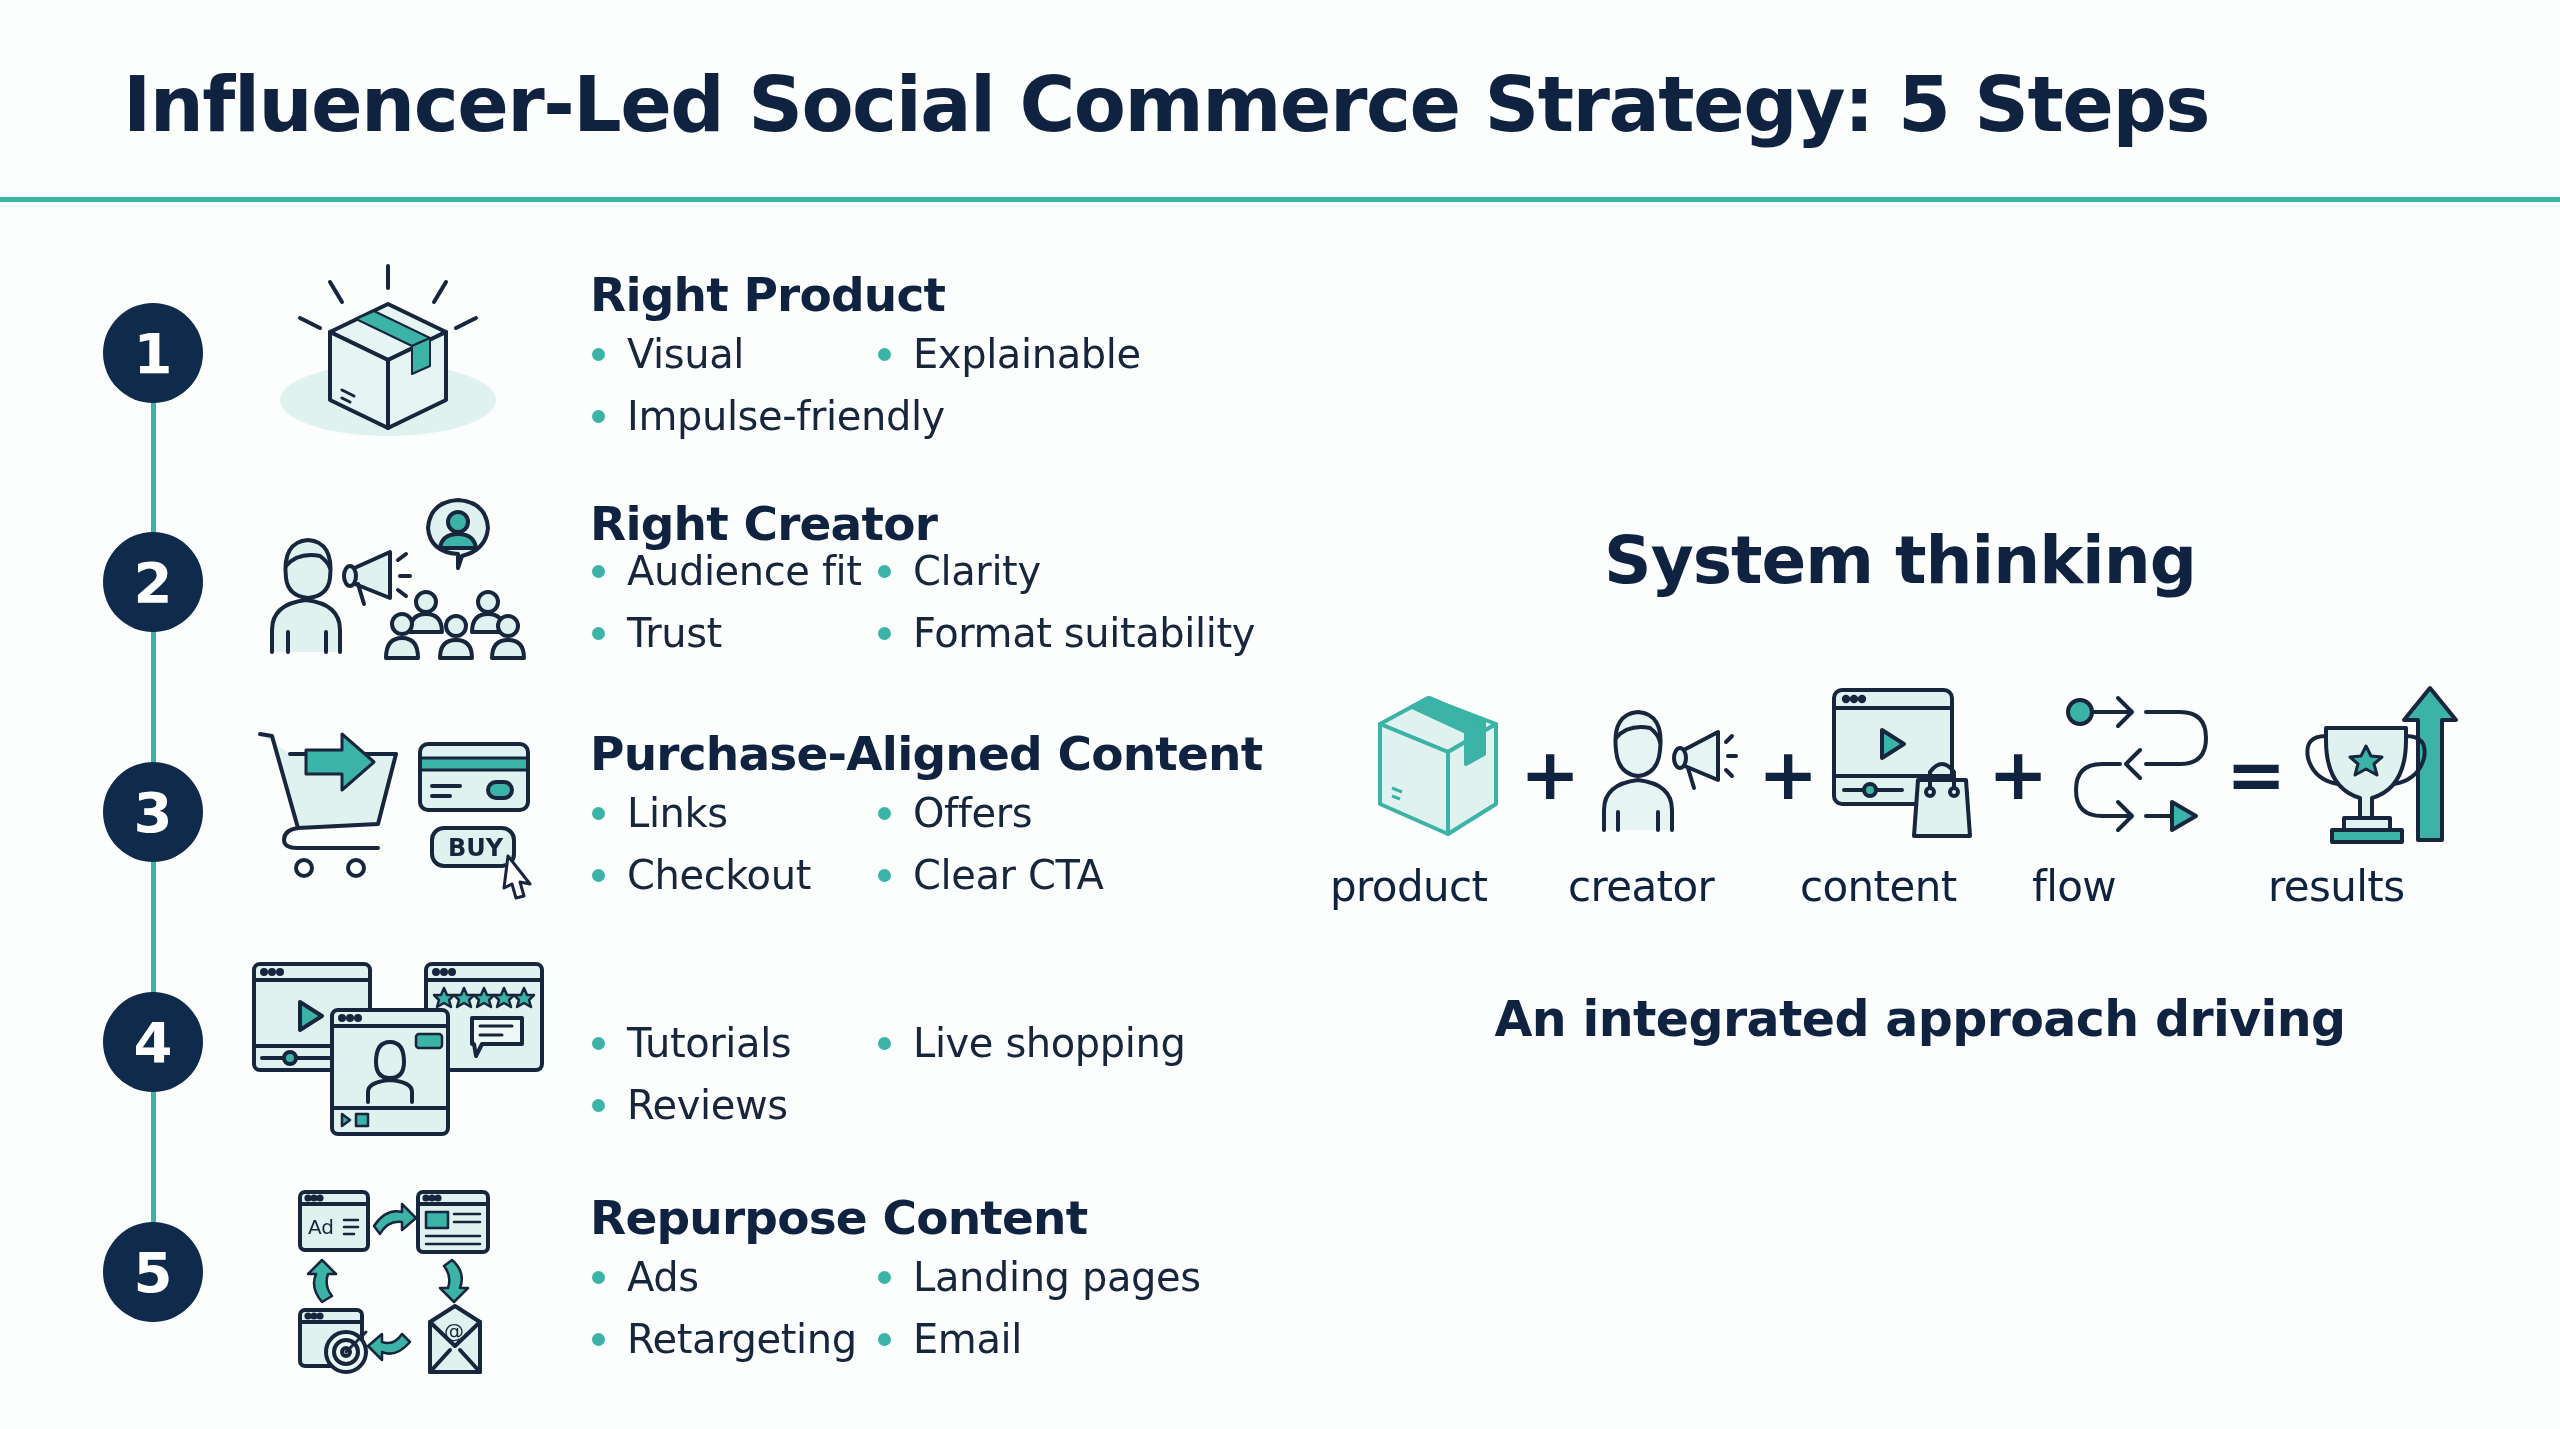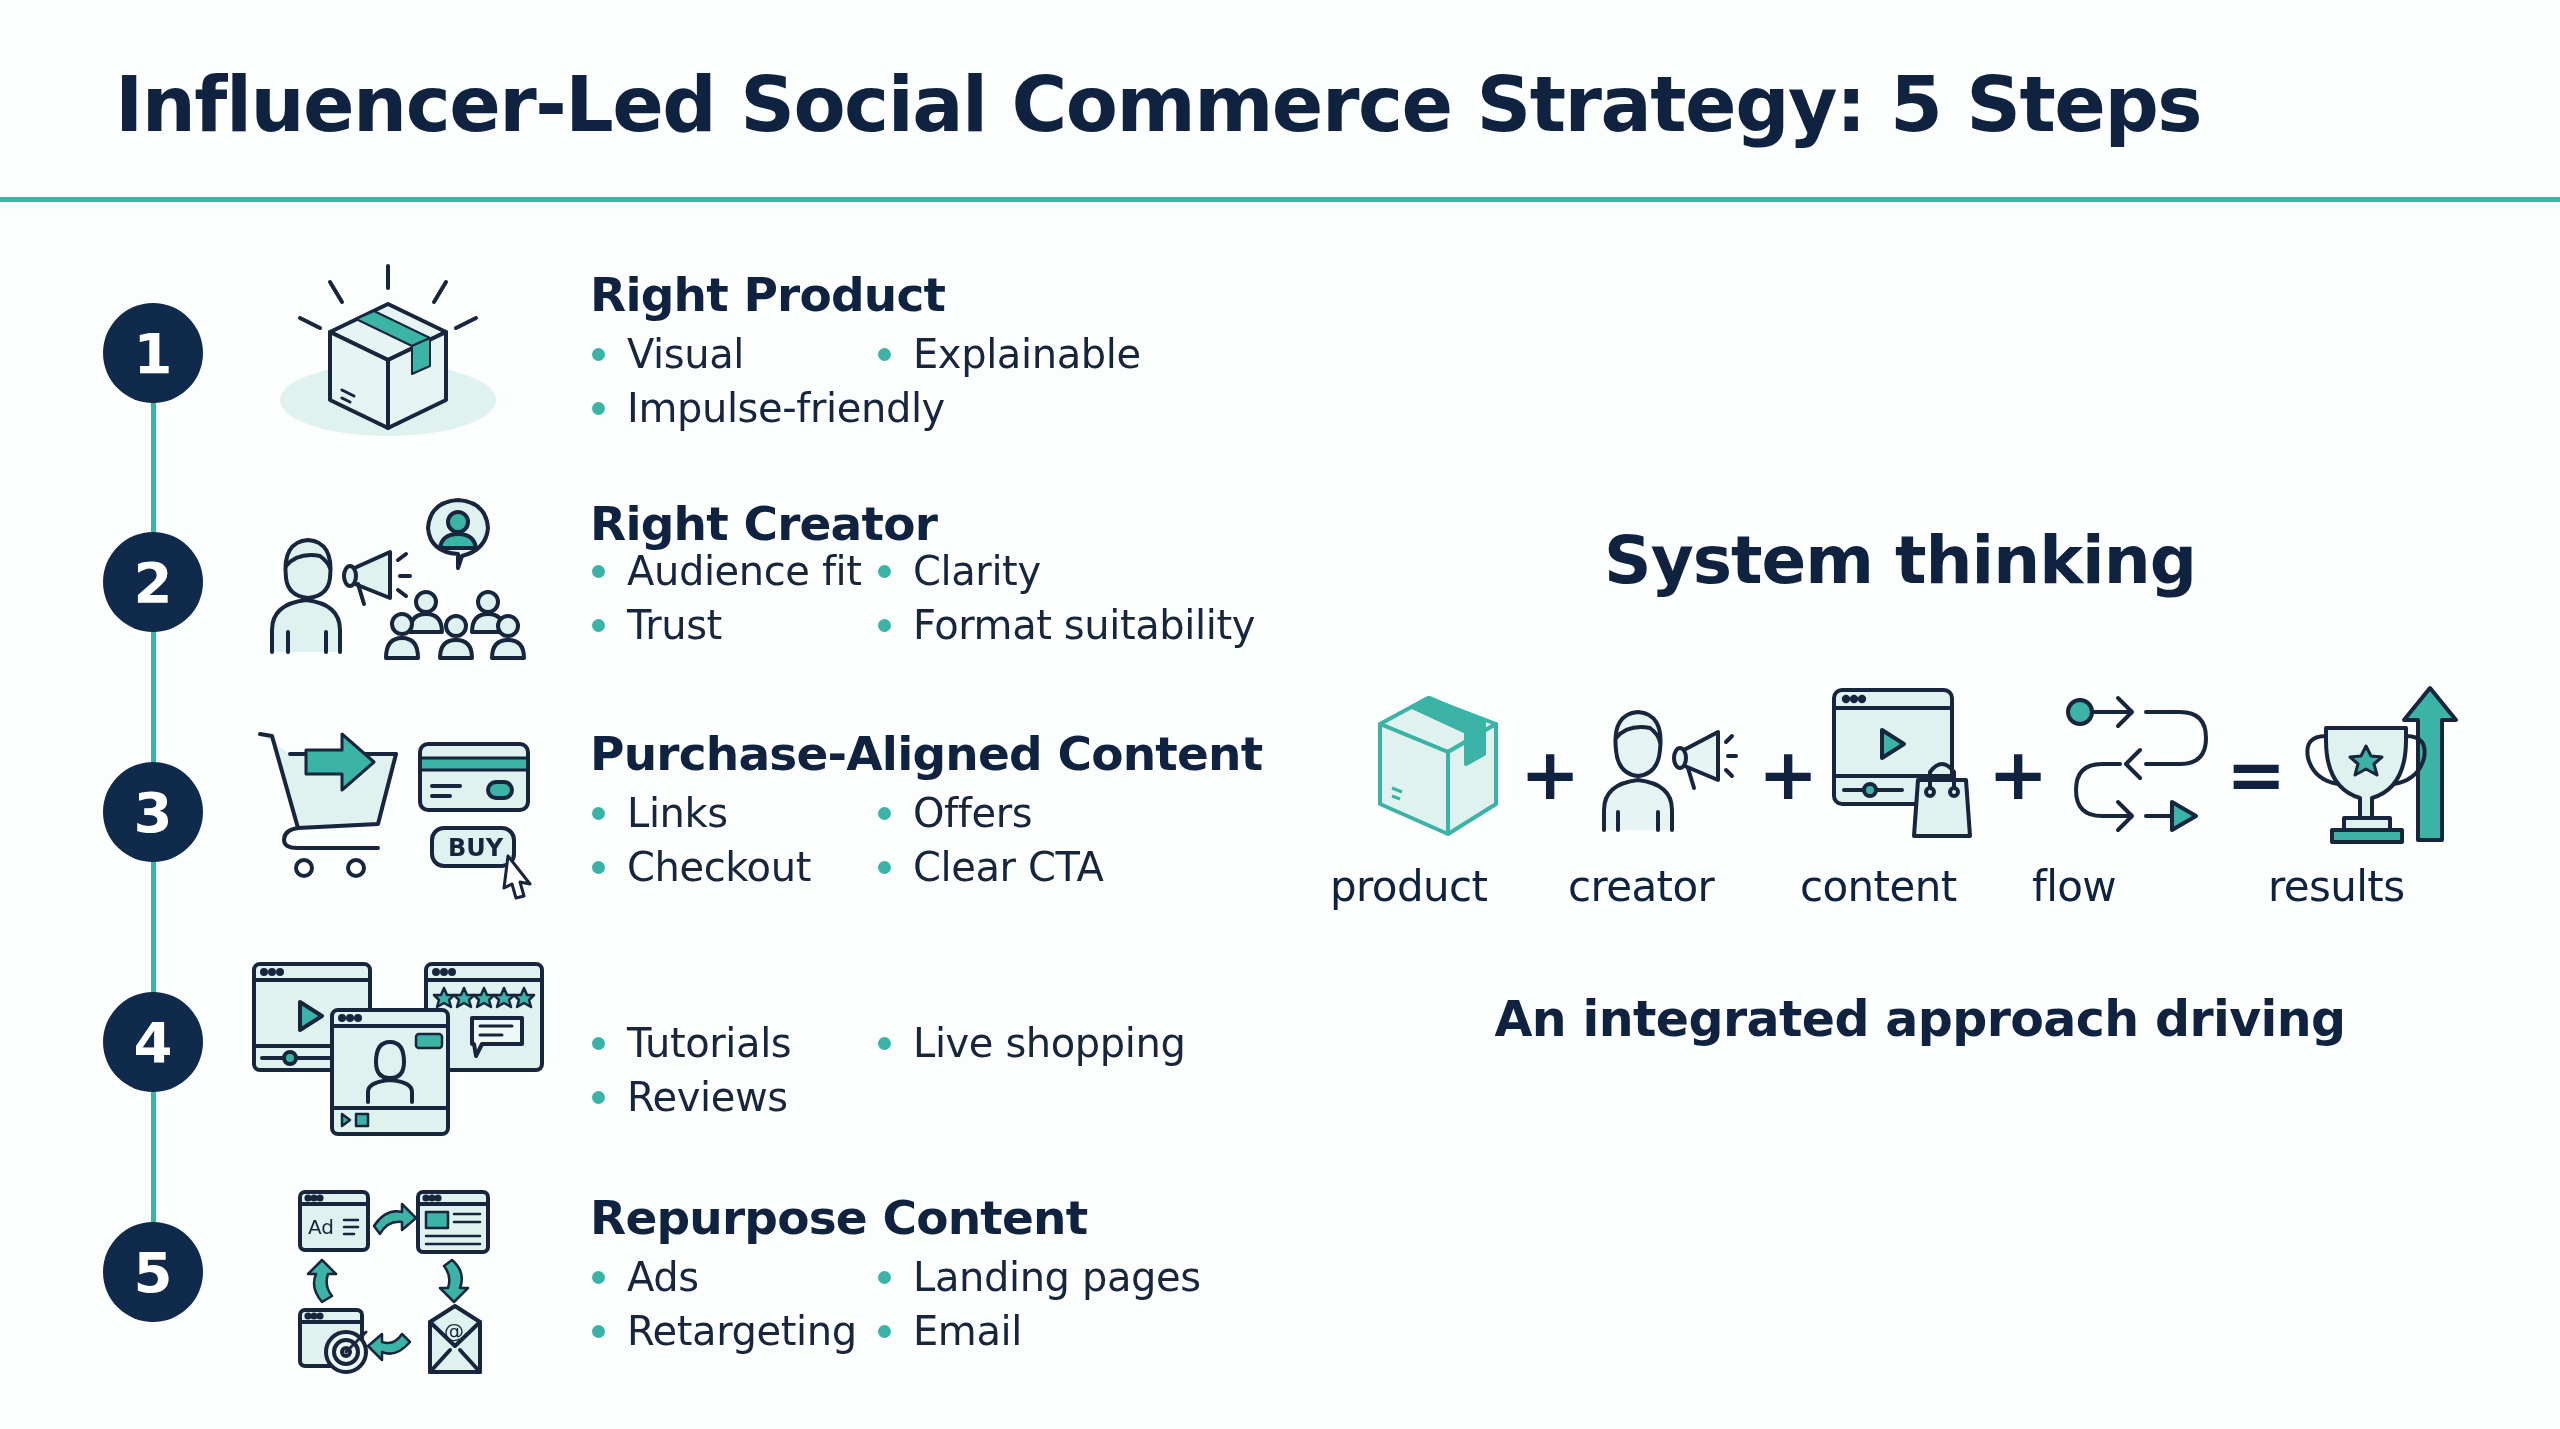--- a/index.html
+++ b/index.html
@@ -1,39 +1,39 @@
 <!DOCTYPE html>
 <html><head>
 <meta charset="utf-8">
 <style>
   * { box-sizing: border-box; margin: 0; padding: 0; }
   html, body { width: 2560px; height: 1429px; background: #fcfdfd; overflow: hidden; }
   body { font-family: "DejaVu Sans", "Liberation Sans", sans-serif; color: #0f2340; position: relative; }
 
   .title {
-    position: absolute; left: 0; top: 60px; width: 2316px; text-align: center;
+    position: absolute; left: 8px; top: 60px; width: 2316px; text-align: center;
     font-size: 76px; font-weight: bold; letter-spacing: -1.5px; color: #0f2340;
   }
   .divider { position: absolute; left: 0; top: 197px; width: 2560px; height: 5px; background: #3bb3a6; }
 
   .timeline-line { position: absolute; left: 151px; top: 353px; width: 5px; height: 919px; background: #3bb3a6; }
 
   .step { position: absolute; left: 0; width: 1300px; height: 220px; }
   .step-num {
     position: absolute; left: 103px; width: 100px; height: 100px; border-radius: 50%;
     background: #0f2a4a; color: #fff; font-weight: bold; font-size: 56px;
     display: flex; align-items: center; justify-content: center;
   }
   .step-icon { position: absolute; left: 250px; width: 300px; height: 190px; }
   .step-icon svg { width: 100%; height: 100%; }
   .step-title {
     position: absolute; left: 590px; font-size: 47px; font-weight: bold; color: #0f2340; letter-spacing: -0.8px;
     white-space: nowrap;
   }
-  .bullets { position: absolute; left: 592px; width: 760px; display: grid; grid-template-columns: 286px 470px; row-gap: 8px; }
+  .bullets { position: absolute; left: 592px; width: 760px; display: grid; grid-template-columns: 286px 470px; row-gap: 16px; }
   .bullet { display: flex; align-items: center; font-size: 40px; color: #17253d; white-space: nowrap; letter-spacing: -0.4px; }
   .dot { width: 13px; height: 13px; border-radius: 50%; background: #3bb3a6; margin-right: 22px; flex: none; }
 
   .sys-title {
     position: absolute; left: 1540px; top: 522px; width: 720px; text-align: center;
     font-size: 66px; font-weight: bold; color: #0f2340; letter-spacing: -1px;
   }
   .eq-row { position: absolute; left: 1340px; top: 680px; width: 1140px; height: 240px; }
   .eq-item { position: absolute; top: 0; width: 170px; height: 240px; }
   .eq-item svg { position: absolute; left: 0; top: 0; width: 170px; height: 170px; }

